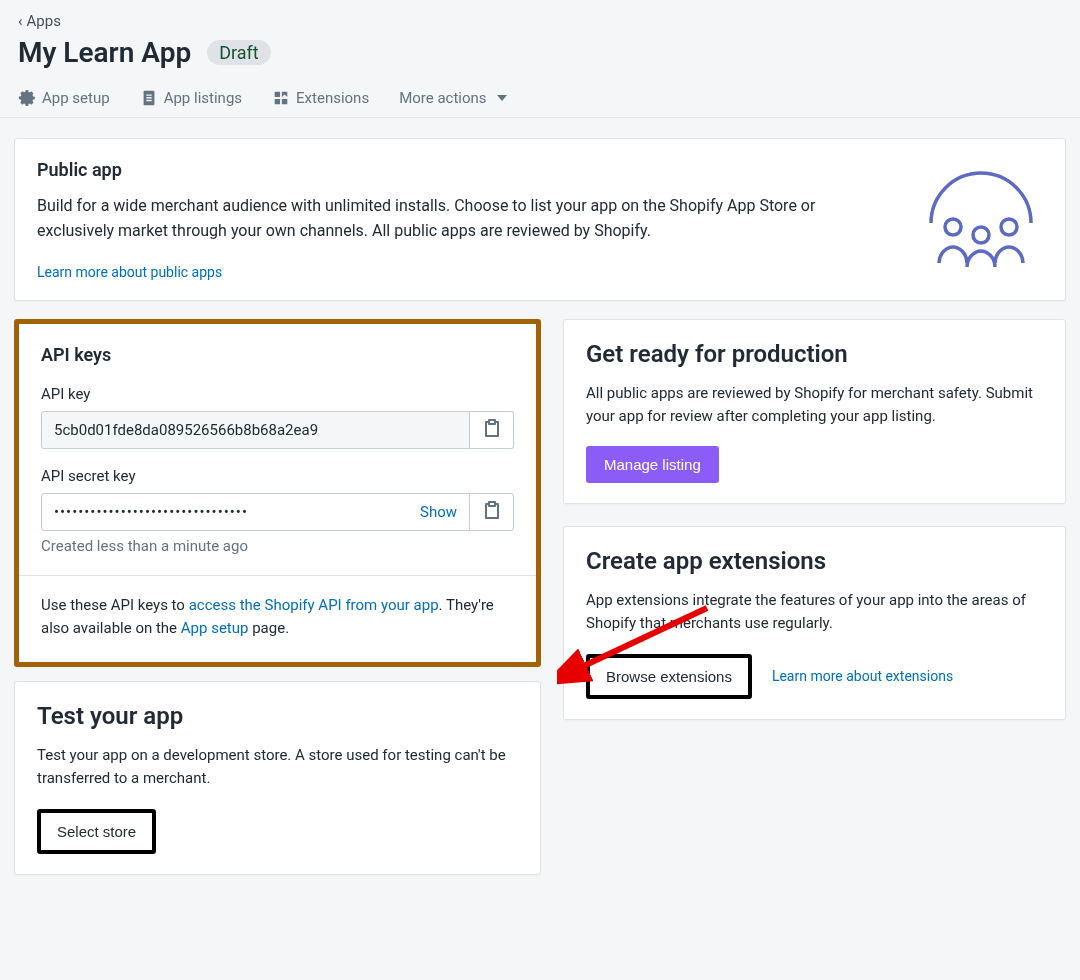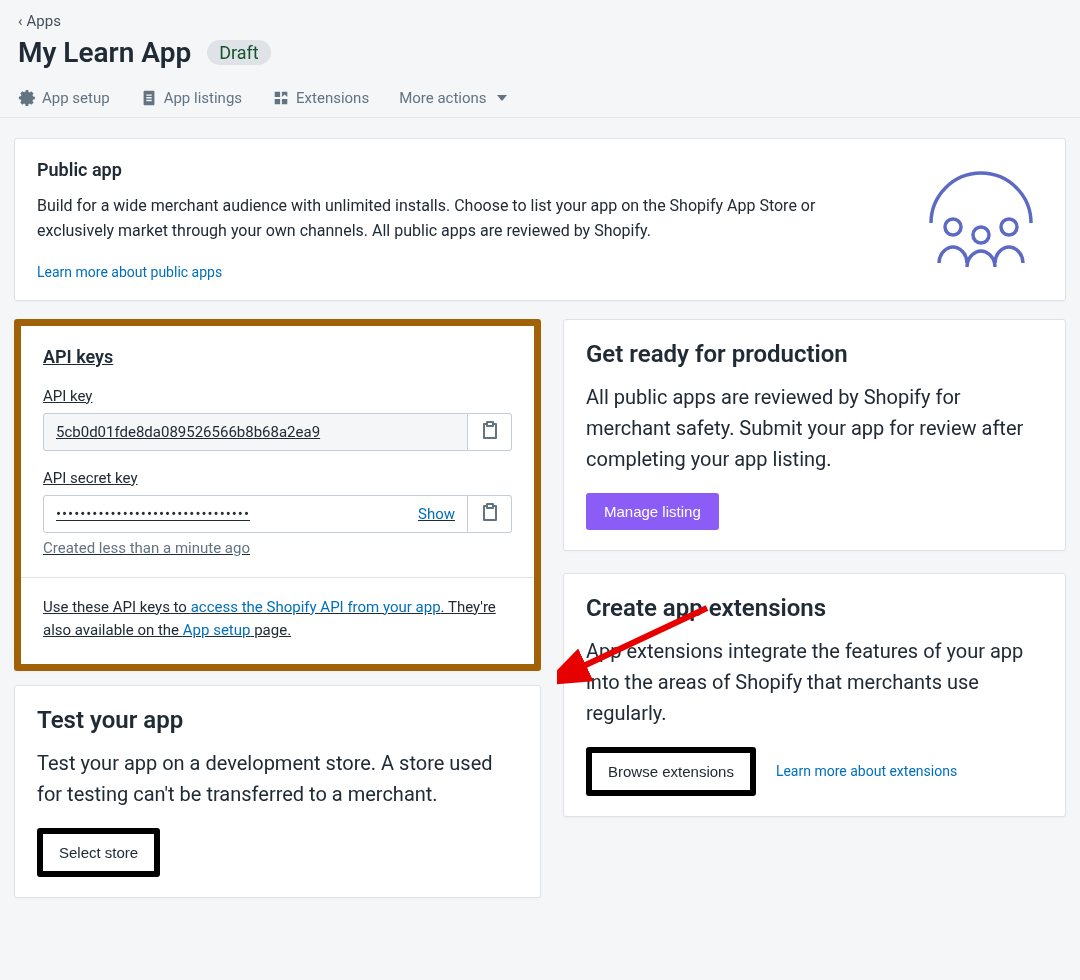--- a/index.html
+++ b/index.html
@@ -36,21 +36,21 @@
     .pa-text { max-width: 820px; }
     .pa-title { font-size: 18px; font-weight: 600; margin-bottom: 14px; }
     .pa-desc { font-size: 16px; line-height: 1.55; color: #212b36; margin-bottom: 20px; }
     .link { color: #006fbb; cursor: pointer; }
     .pa-illus { position: absolute; right: 24px; top: 24px; }
 
     .two-col { display: flex; gap: 22px; align-items: flex-start; }
     .col-left { width: 527px; }
     .col-right { flex: 1; display: flex; flex-direction: column; gap: 22px; }
 
-    .highlight-box { border: 7px solid #a16207; text-decoration: underline; }
+    .highlight-box { border: 5px solid #a16207; }
     .api-card { padding-bottom: 0; }
     .api-inner { padding: 20px 22px; }
     .api-title { font-size: 18px; font-weight: 600; margin-bottom: 20px; }
     .field-label { font-size: 15px; color: #212b36; margin-bottom: 8px; }
     .input-row { display: flex; margin-bottom: 18px; }
     .input-box {
       flex: 1; border: 1px solid #c4cdd5; border-radius: 3px 0 0 3px;
       padding: 9px 12px; font-size: 15px; color: #212b36; background: #fff;
       display: flex; align-items: center; justify-content: space-between;
     }
@@ -62,27 +62,27 @@
     }
     .show-link { color: #006fbb; cursor: pointer; margin-left: auto; font-size: 15px; }
     .muted { color: #637381; font-size: 15px; margin-top: -4px; }
 
     .api-footer {
       border-top: 1px solid #dfe3e8; padding: 18px 22px 22px;
       font-size: 15px; line-height: 1.55;
     }
 
     .sec-title { font-size: 24px; font-weight: 600; margin-bottom: 14px; }
-    .sec-desc { font-size: 20px; line-height: 1.55; margin-bottom: 18px; }
+    .sec-desc { font-size: 15px; line-height: 1.55; margin-bottom: 18px; }
     .btn-primary {
       background: #8b5cf6; color: #fff; border: none; border-radius: 3px;
       padding: 10px 18px; font-size: 15px; cursor: pointer;
     }
     .btn-default {
-      background: #fff; border: 6px solid #000000; border-radius: 3px;
+      background: #fff; border: 4px solid #000000; border-radius: 3px;
       padding: 10px 16px; font-size: 15px; cursor: pointer; color: #212b36;
     }
     .ext-actions { display: flex; align-items: center; gap: 20px; }
 
     .arrow-annot { position: absolute; left: 557px; top: 482px; pointer-events: none; z-index: 5; }
 
     .testapp-card { margin-top: 14px; }
   </style>
 </head>
 <body>

